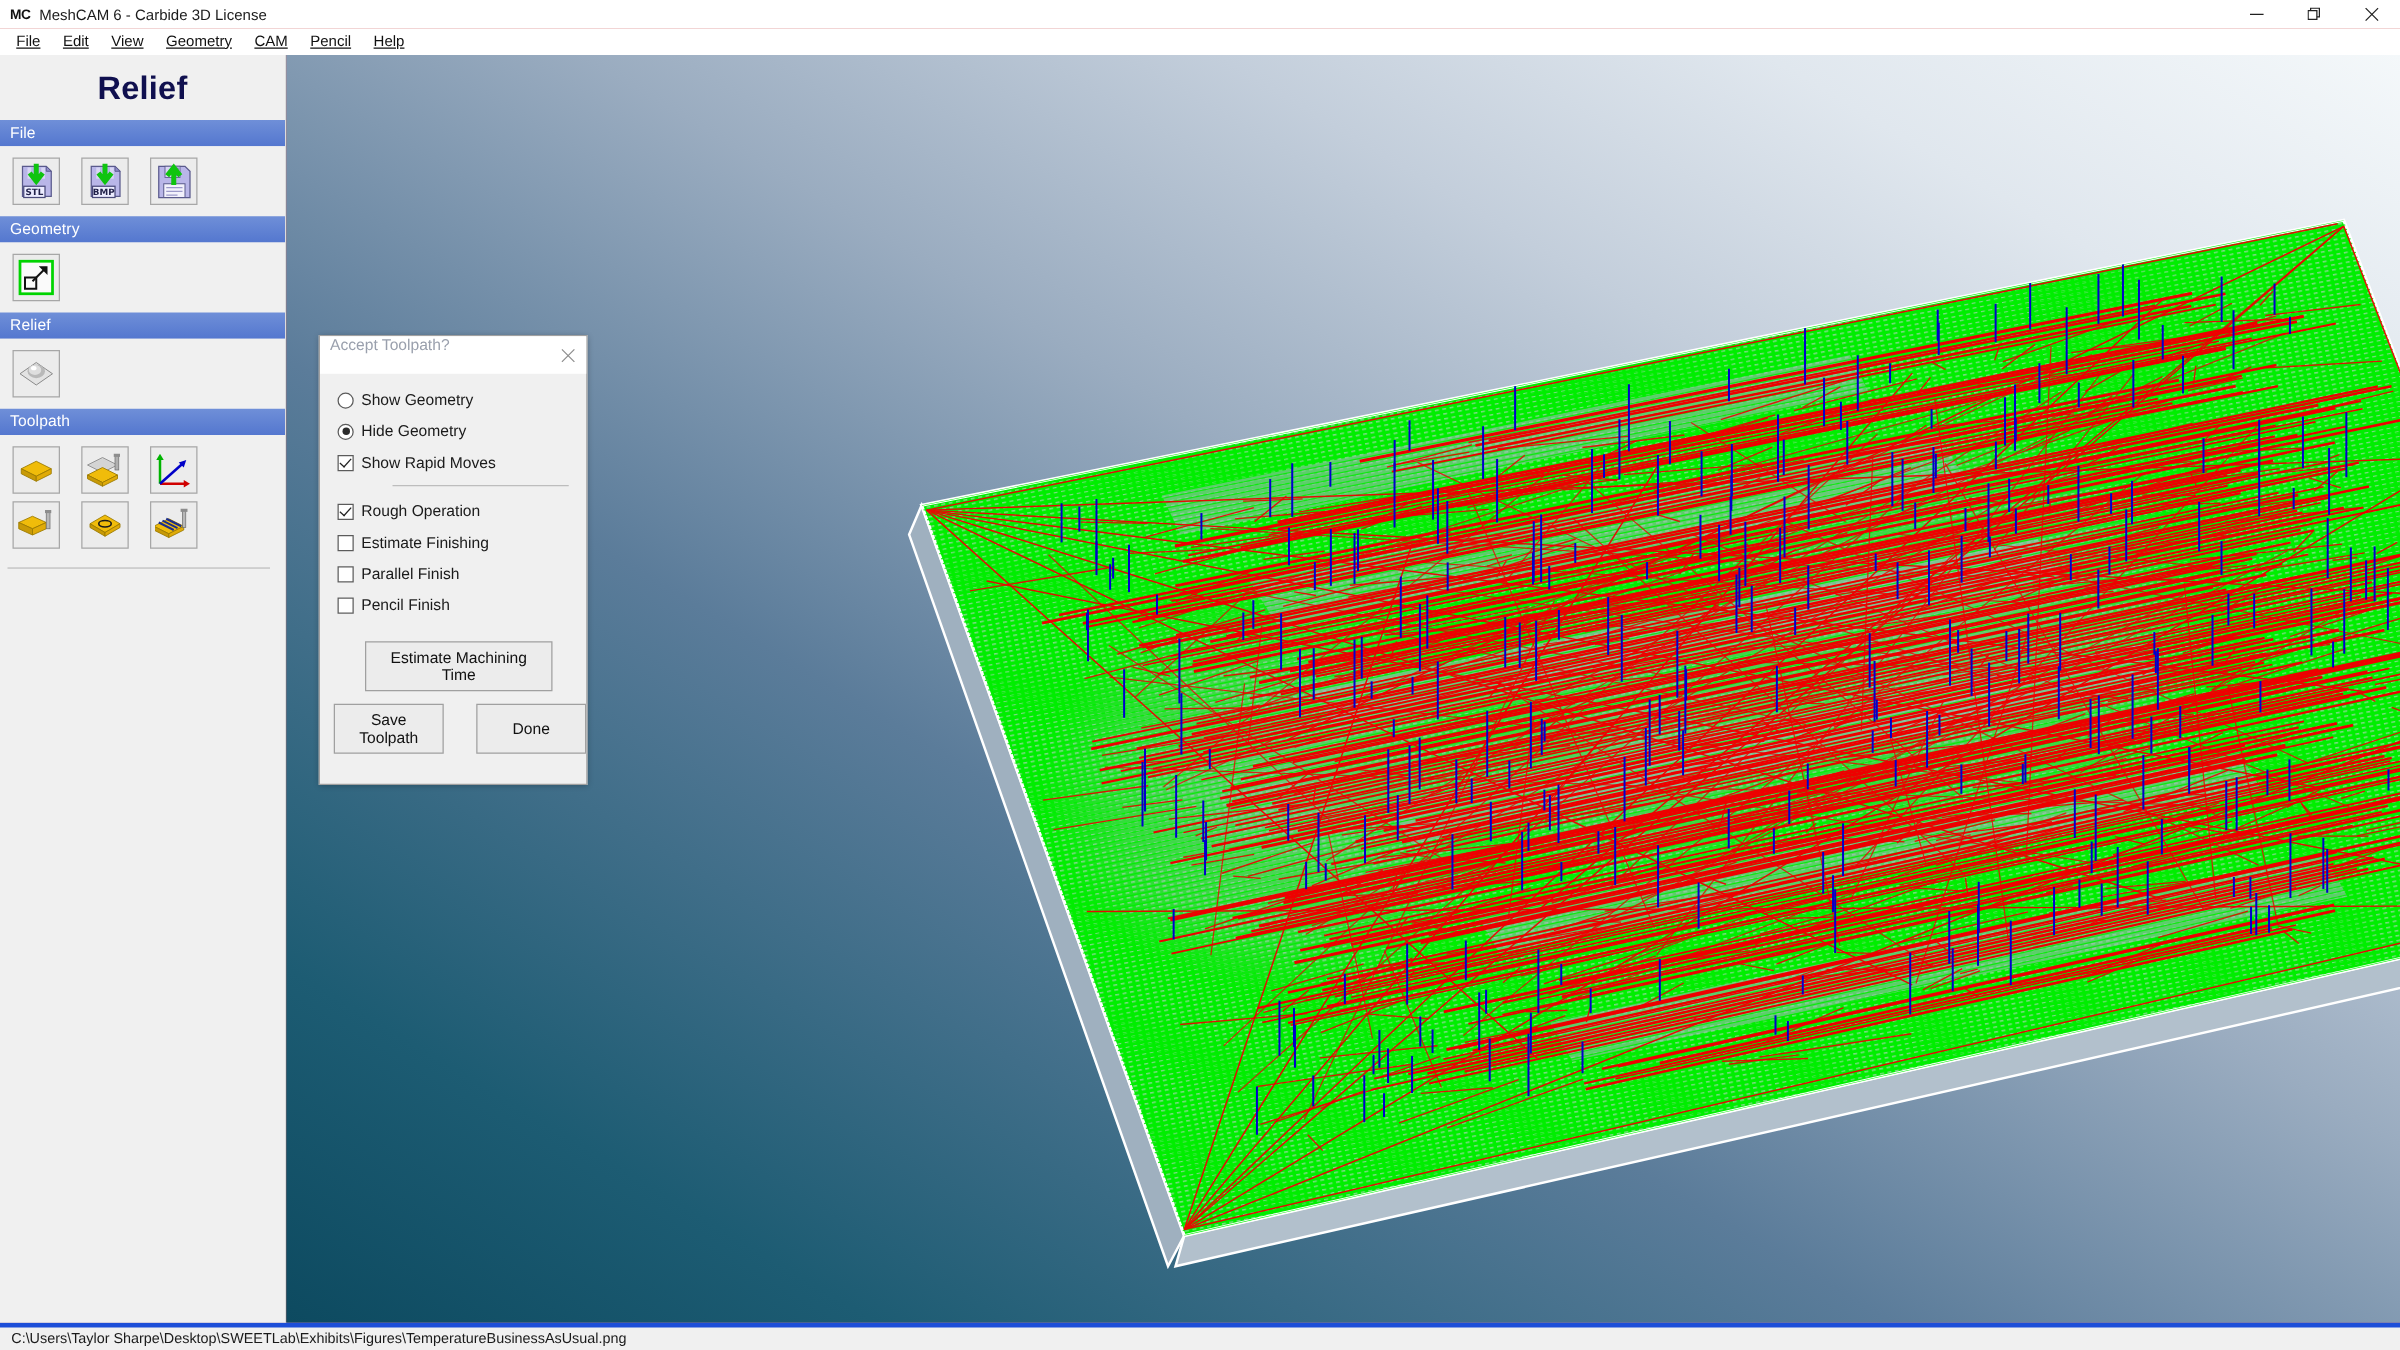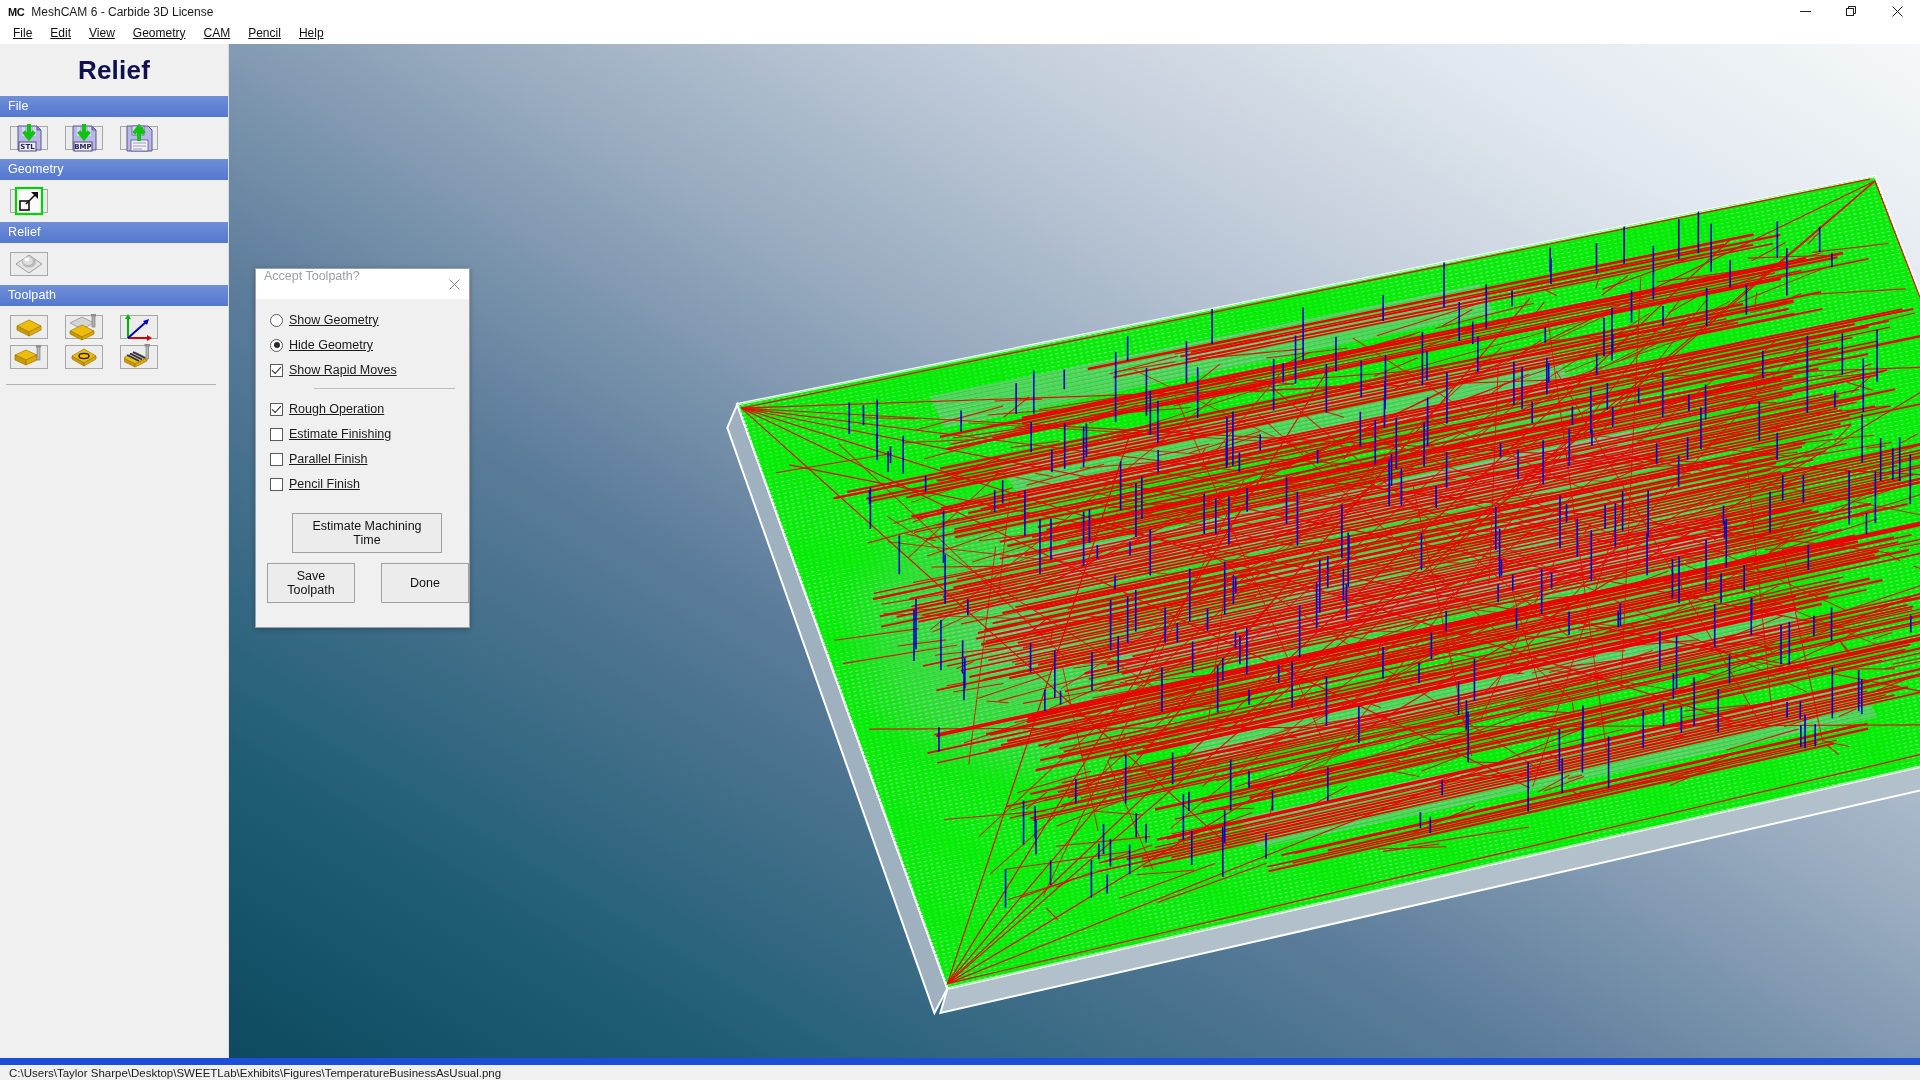--- a/index.html
+++ b/index.html
@@ -84,21 +84,21 @@
     padding: 3px 0 4px 8px;
     letter-spacing: 0.1px;
   }
   .icon-row {
     display: flex; flex-wrap: wrap;
     padding: 6px 0 6px 10px;
     gap: 0px;
     background: #f0f0f0;
   }
   .tool-btn {
-    width: 38px; height: 24px;
+    width: 38px; height: 38px;
     margin: 3px 17px 3px 0;
     border: 1px solid #a7a7a7;
     background: #ececec;
     display: flex; align-items: center; justify-content: center;
     position: relative;
   }
   .tool-btn svg { display:block; }
   .sb-divider {
     height: 1px; background: #b4b4b4;
     margin: 6px 12px 0 6px;
@@ -139,21 +139,21 @@
     width: 30px; height: 30px;
     display: flex; align-items: center; justify-content: center;
     color: #8d8d8d;
   }
   .dlg-body { flex: 1 1 auto; padding: 10px 0 0 14px; position: relative; }
   .opt {
     display: flex; align-items: center;
     height: 22px; margin-bottom: 3px;
     font-size: 12.5px; color: #1a1a1a;
   }
-  .opt .lbl { margin-left: 6px; white-space: nowrap; text-decoration: underline; }
+  .opt .lbl { margin-left: 6px; white-space: nowrap; }
   .radio {
     width: 13px; height: 13px; border-radius: 50%;
     border: 1px solid #5b5b5b; background: #fff;
     flex: 0 0 13px;
     display: flex; align-items: center; justify-content: center;
   }
   .radio.on::after {
     content: ""; width: 6px; height: 6px;
     border-radius: 50%; background: #2b2b2b;
   }
@@ -187,21 +187,21 @@
   .dlg-footer {
     position: absolute; left: 0; right: 0; bottom: 24px;
     display: flex; gap: 26px; padding-left: 11px;
   }
   .dlg-footer .dlg-btn { width: 92px; }
 
   
   .statusbar {
     height: 22px; flex: 0 0 22px;
     background: #f0f0f0;
-    border-top: 7px solid #1d4ed8;
+    border-top: 4px solid #1d4ed8;
     display: flex; align-items: center;
   }
   .statusbar .path {
     font-size: 11.5px; color: #1a1a1a;
     margin-left: 9px; white-space: nowrap;
   }
 </style>
 </head>
 <body>
 

